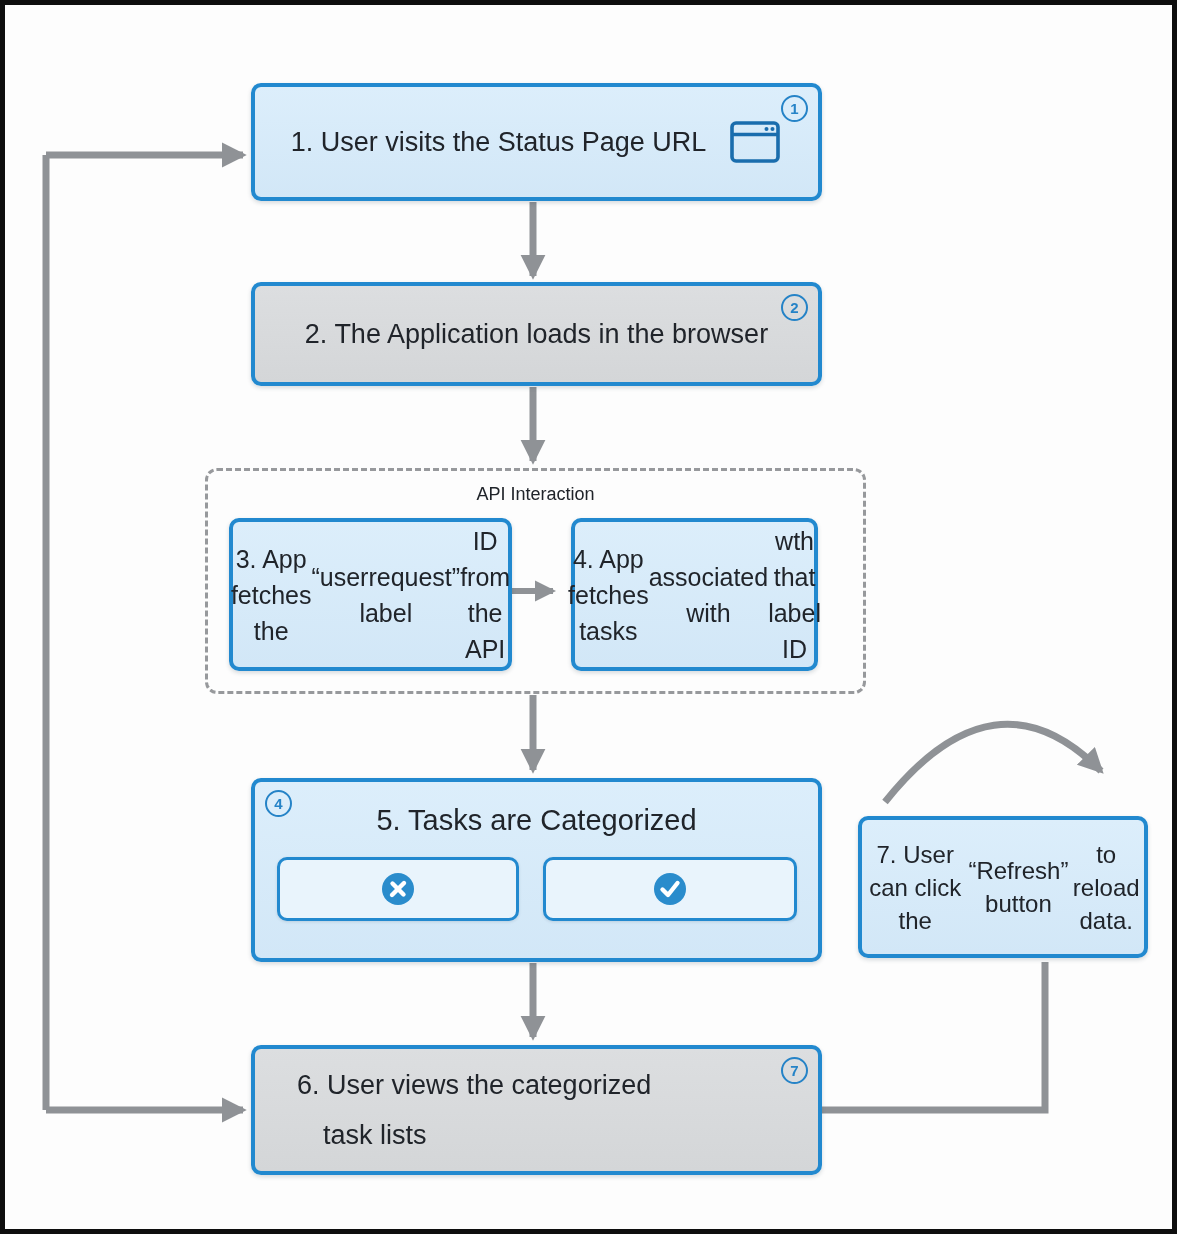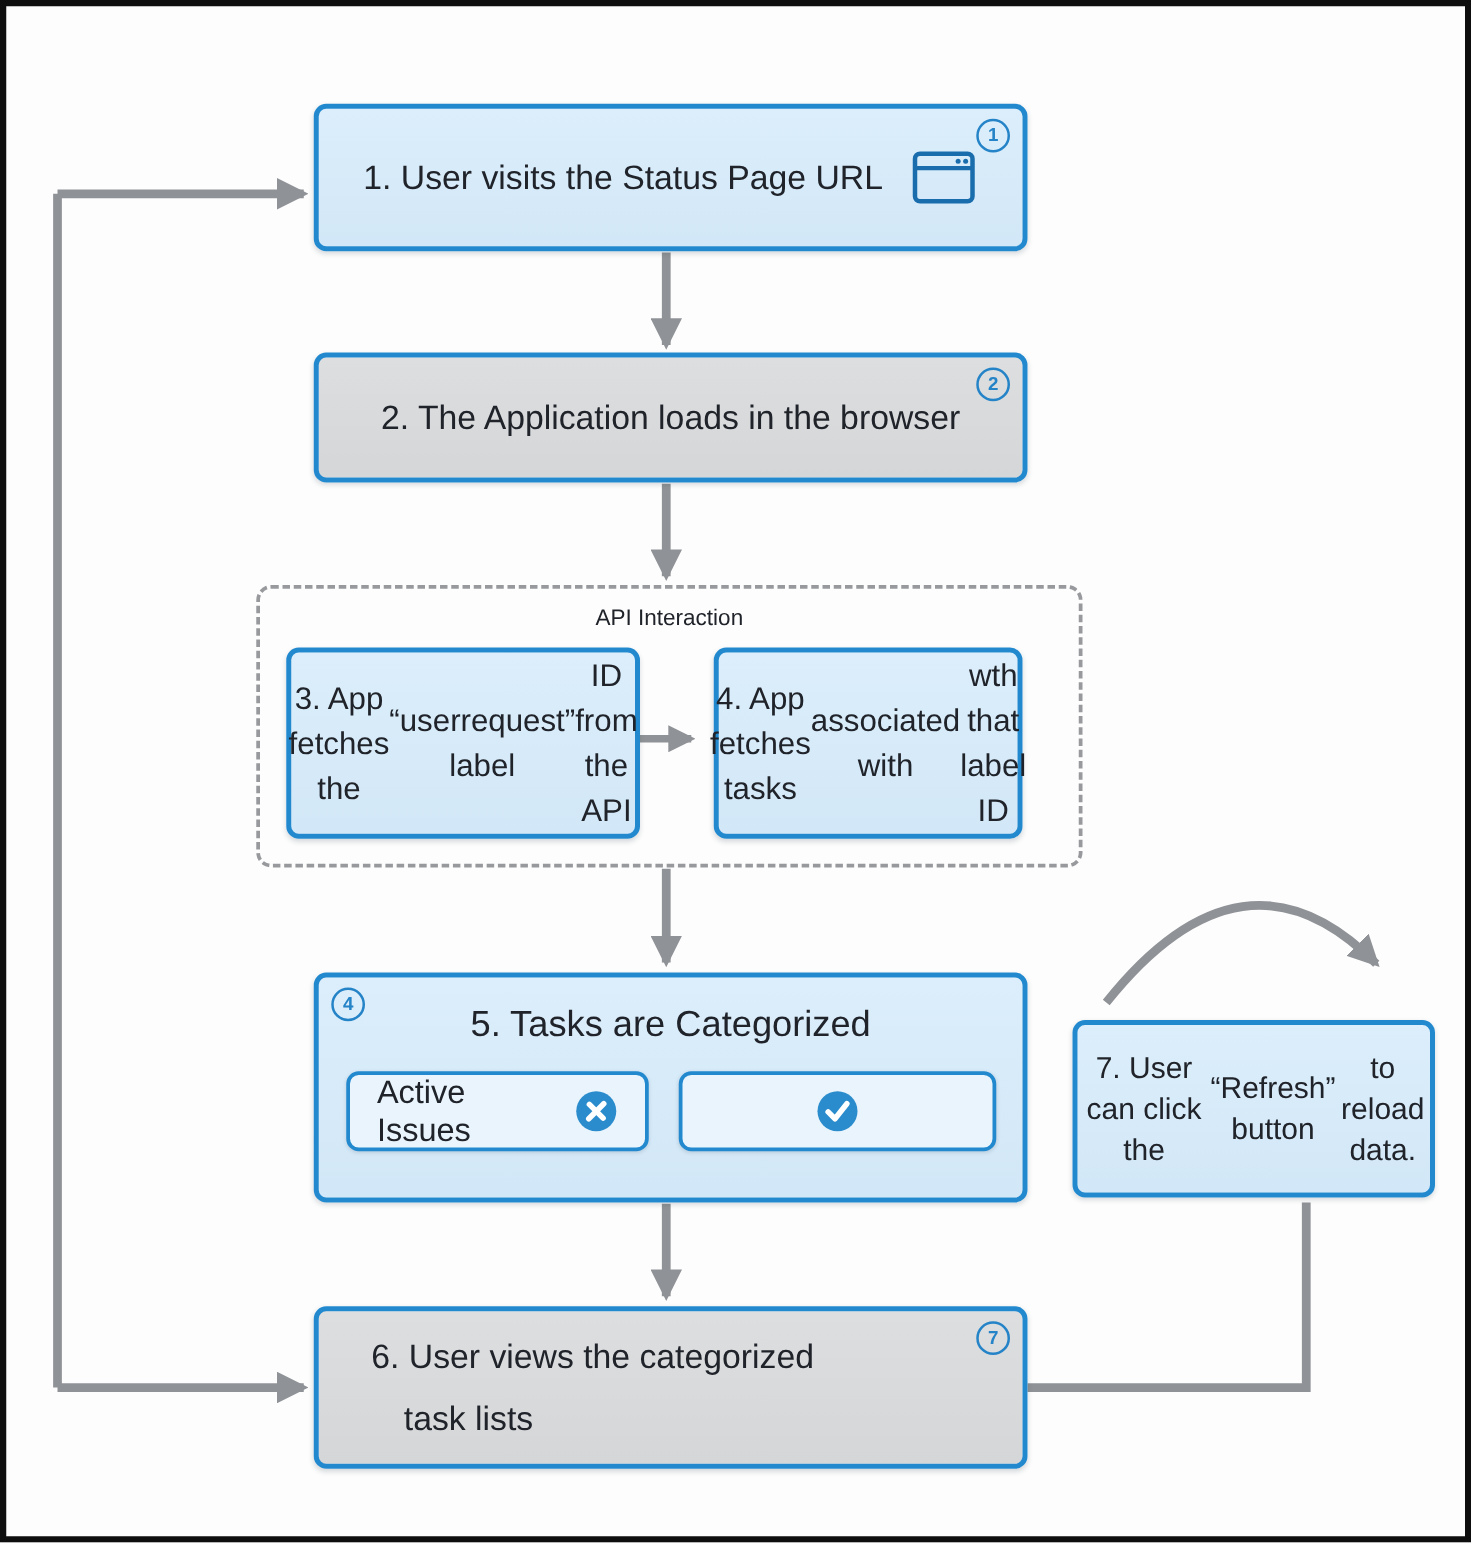--- a/index.html
+++ b/index.html
@@ -144,21 +144,20 @@
       <span>associated with</span>
       <span>wth that label ID</span>
     </div>
   </div>
 
   <div class="node fill-blue" id="node-step5">
     <span class="badge tl">4</span>
     <div class="step5-title">5. Tasks are Categorized</div>
     <div class="chip-row">
       <div class="chip" id="chip-active">
-        <span>Active Issues</span>
         <svg class="circle-icon" viewBox="0 0 34 34">
           <circle cx="17" cy="17" r="16" fill="#2a8ccc"></circle>
           <line x1="11" y1="23" x2="23" y2="11" stroke="#fff" stroke-width="4.4" stroke-linecap="round"></line>
           <line x1="11.5" y1="11.5" x2="22.5" y2="22.5" stroke="#fff" stroke-width="4.4" stroke-linecap="round"></line>
         </svg>
       </div>
       <div class="chip" id="chip-resolved">
         <svg class="circle-icon" viewBox="0 0 34 34">
           <circle cx="17" cy="17" r="16" fill="#2a8ccc"></circle>
           <polyline points="9.5,17.5 15,23 24.5,11" fill="none" stroke="#fff" stroke-width="4.4" stroke-linecap="round" stroke-linejoin="round"></polyline>

